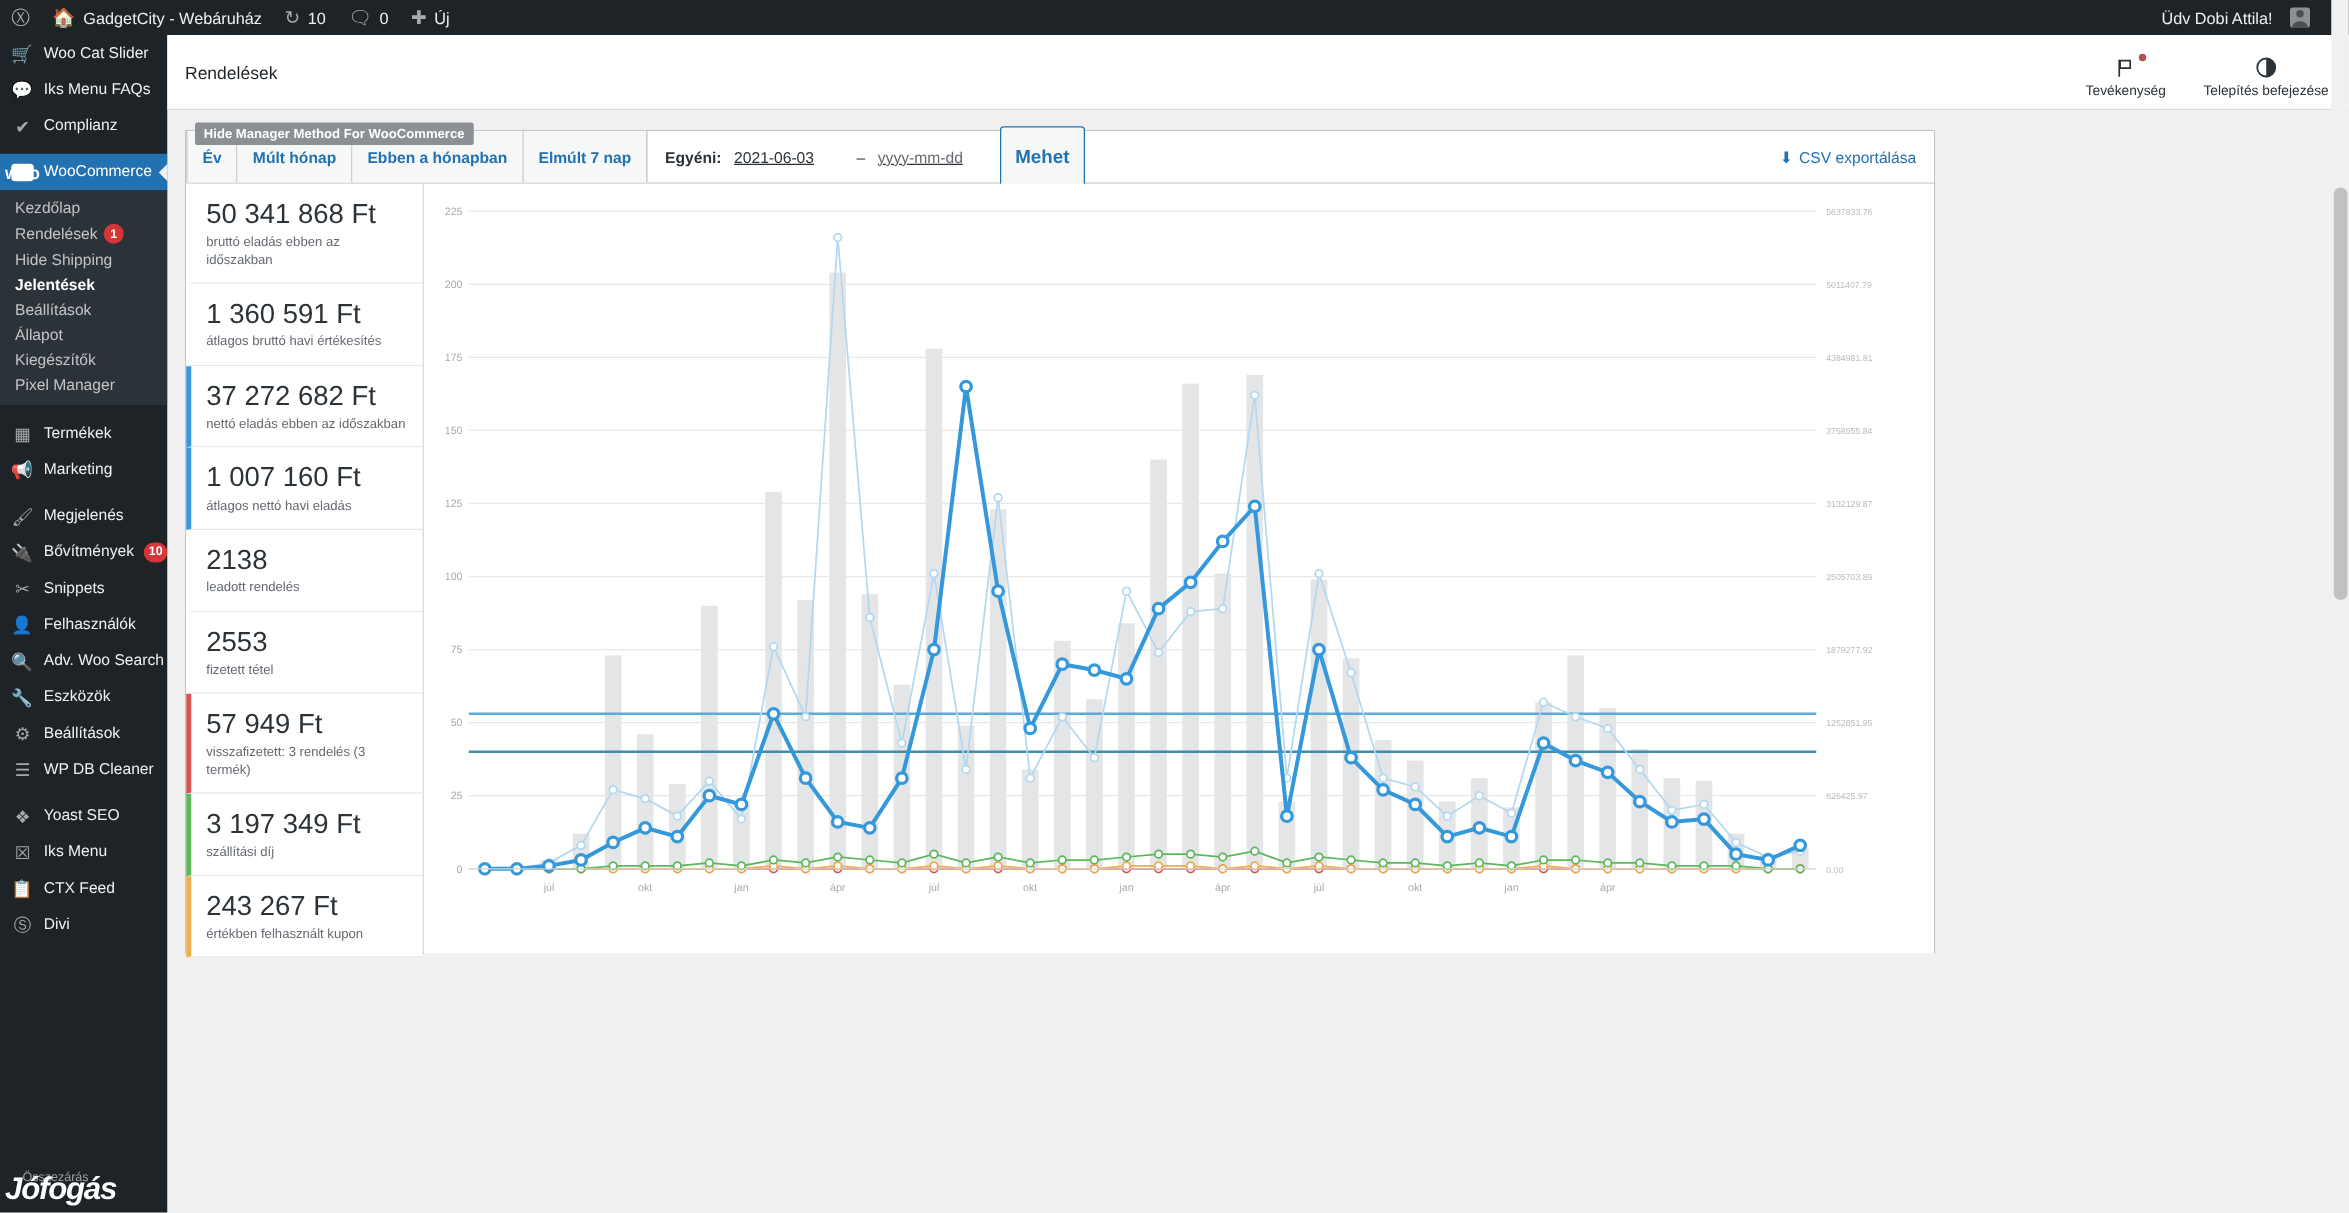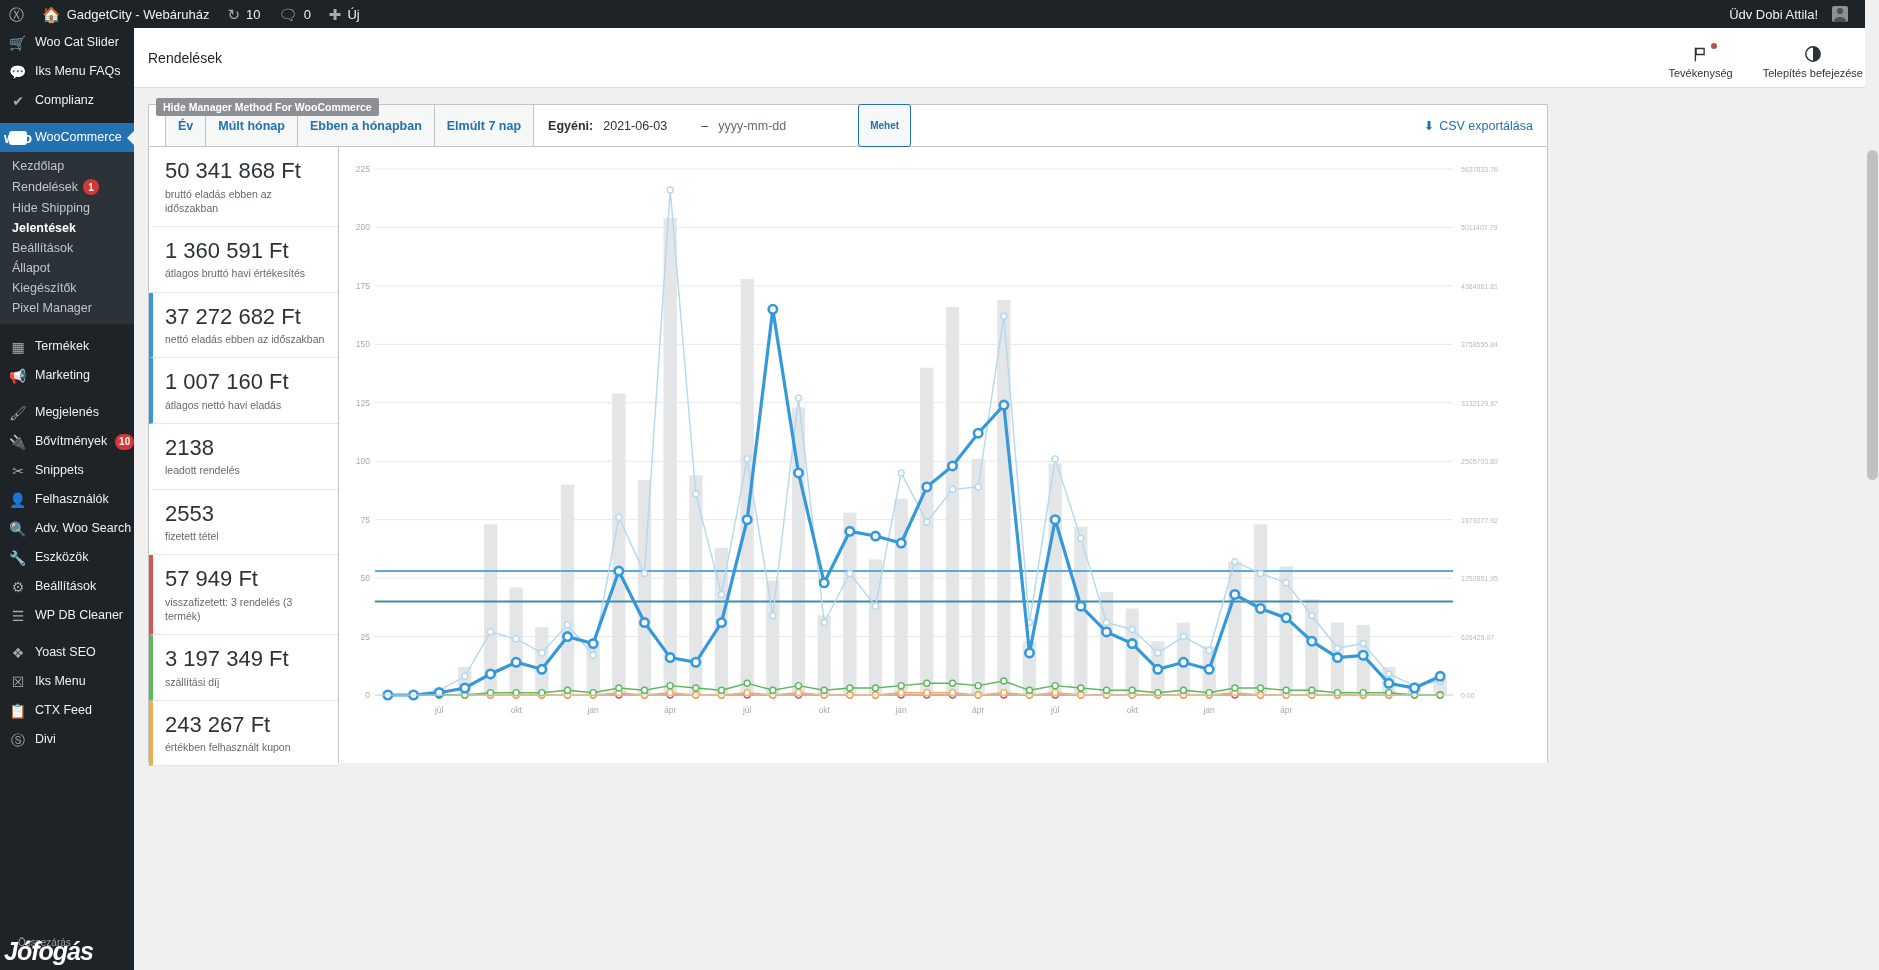--- a/index.html
+++ b/index.html
@@ -91,32 +91,32 @@
   }
   #rangebar {
     height: 42px; border-bottom: 1px solid #c3c4c7;
     display: flex; align-items: stretch; background: #fff;
   }
   .rtab {
     display: flex; align-items: center; padding: 0 12px;
     font-size: 12.5px; font-weight: bold; color: #2271b1;
     border-right: 1px solid #c3c4c7; background: #f6f7f7;
   }
-  .rtab:first-child { border-left: 1px solid #c3c4c7; margin-left: 16px; justify-content: center; }
+  .rtab:first-child { border-left: 1px solid #c3c4c7; margin-left: 0; justify-content: center; }
   .custom-range { display: flex; align-items: center; gap: 10px; padding: 0 14px; font-size: 12.5px; color: #2c3338; }
   .custom-range .lbl { font-weight: bold; }
   .dinput {
     border: none; background: transparent; font-size: 12.5px;
-    font-family: "Liberation Sans", sans-serif; color: #2c3338; width: 88px; outline: none;
+    font-family: "Liberation Sans", sans-serif; color: #2c3338; width: 88px; outline: none; text-decoration: underline;
   }
   .dinput::placeholder { color: #646970; }
   .gobtn {
     border: 1px solid #2271b1; background: #f6f7f7; color: #2271b1;
-    font-size: 10px; font-weight: bold; padding: 15px 11px; border-radius: 3px;
-    font-family: "Liberation Sans", sans-serif; cursor: pointer; margin-left: 42px;
+    font-size: 15px; font-weight: bold; padding: 15px 11px; border-radius: 3px;
+    font-family: "Liberation Sans", sans-serif; cursor: pointer;
   }
   .csv { margin-left: auto; display: flex; align-items: center; gap: 5px; padding: 0 14px; font-size: 12.5px; color: #2271b1; }
 
   #reportbody { display: flex; height: 616px; }
   
   #stats { width: 190px; border-right: 1px solid #c3c4c7; }
   .scard {
     border-bottom: 1px solid #e5e5e5; border-left: 4px solid transparent;
     padding: 10px 12px 11px 12px; background: #fff;
   }

